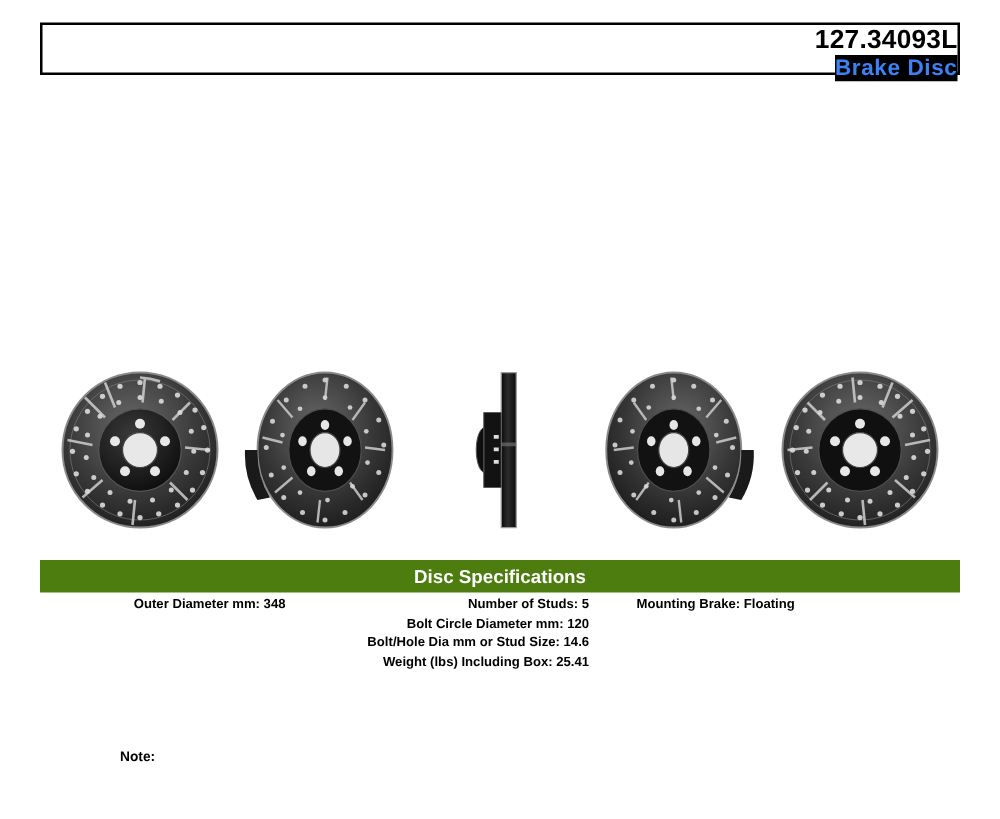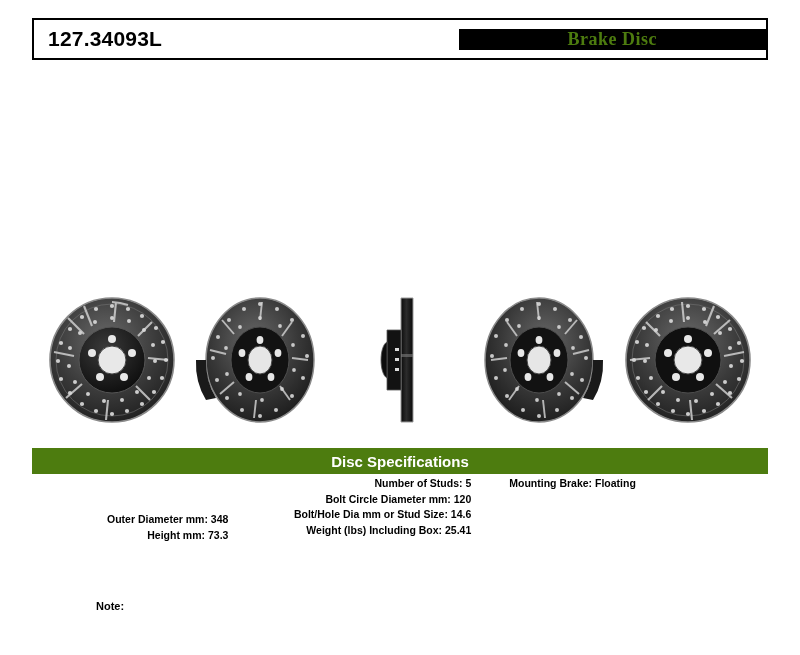--- a/index.html
+++ b/index.html
@@ -25,42 +25,42 @@
   
   .header {
     position: absolute;
     left: 32px;
     top: 18px;
     width: 736px;
     height: 42px;
     border: 2px solid #000;
     box-sizing: border-box;
     display: flex;
-    align-items: center;
+    align-items: flex-end;
+    flex-direction: column;
   }
   .header-left {
     flex: 0 0 58%;
     display: flex;
     align-items: center;
     padding-left: 14px;
     box-sizing: border-box;
   }
   .part-number {
     font-size: 21px;
     font-weight: bold;
     letter-spacing: 0.2px;
   }
   .header-right {
     flex: 1 1 auto;
     background: #000;
-    color: #4d7c0f;
+    color: #3b82f6;
     display: flex;
     align-items: center;
     justify-content: center;
-    font-family: Liberation Serif, serif;
   }
   .header-right-label {
     font-size: 18px;
     font-weight: bold;
     letter-spacing: 0.5px;
   }
 
   
   .images {
     position: absolute;
@@ -102,21 +102,21 @@
   }
   .spec-cols {
     display: flex;
     width: 100%;
     padding-top: 7px;
     box-sizing: border-box;
   }
   .col {
     box-sizing: border-box;
   }
-  .col-a { flex: 0 0 27.5%; text-align: right; padding-right: 6px; margin-top: 36px; }
+  .col-a { flex: 0 0 27.5%; text-align: right; padding-right: 6px; }
   .col-b { flex: 0 0 33%; text-align: right; padding-right: 6px; }
   .col-c { flex: 1 1 auto; text-align: left; padding-left: 32px; }
 
   .spec-line {
     font-size: 10.5px;
     font-weight: bold;
     line-height: 15.5px;
     white-space: nowrap;
   }
 
@@ -451,21 +451,20 @@
   </div>
 
   <div class="spec-header">
     <span class="spec-header-label">Disc Specifications</span>
   </div>
 
   <div class="spec-body">
     <div class="spec-cols">
       <div class="col col-a">
         <div class="spec-line">Outer Diameter mm: 348</div>
-        <div class="spec-line">Height mm: 73.3</div>
       </div>
       <div class="col col-b">
         <div class="spec-line">Number of Studs: 5</div>
         <div class="spec-line">Bolt Circle Diameter mm: 120</div>
         <div class="spec-line">Bolt/Hole Dia mm or Stud Size: 14.6</div>
         <div class="spec-line">Weight (lbs) Including Box: 25.41</div>
       </div>
       <div class="col col-c">
         <div class="spec-line">Mounting Brake: Floating</div>
       </div>

